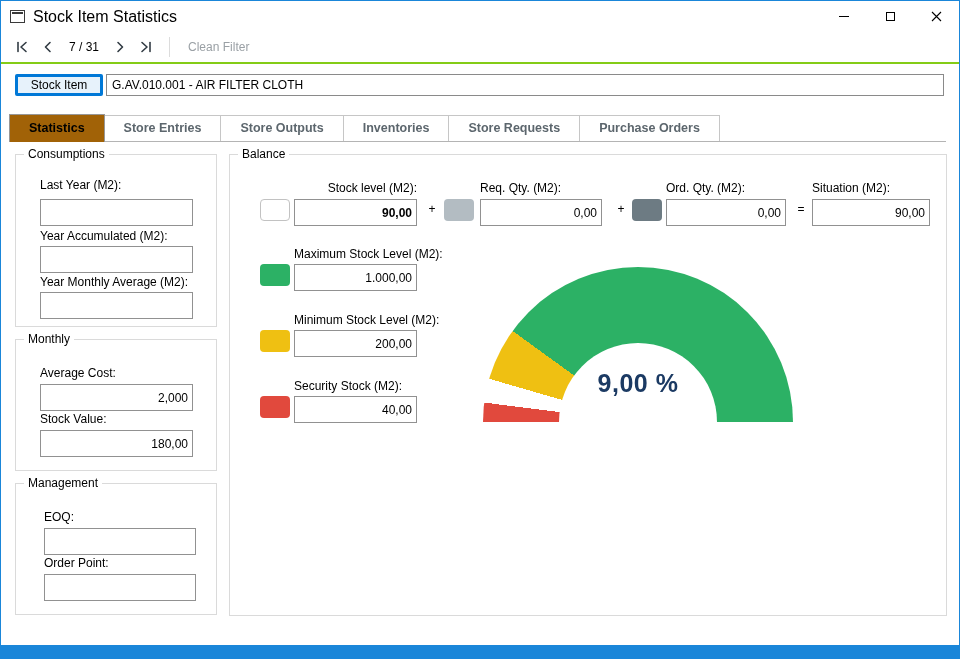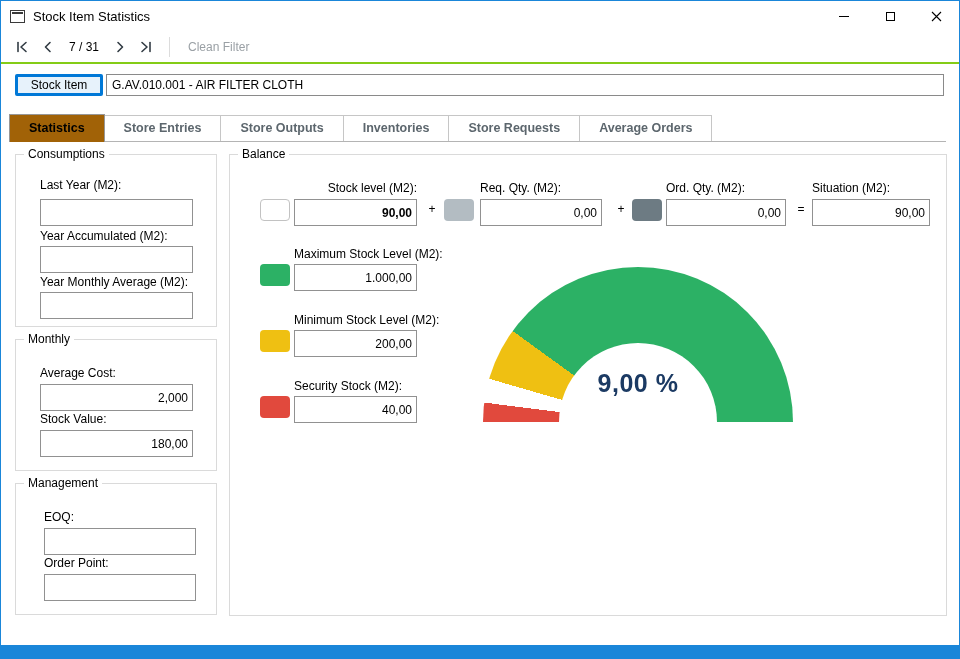--- a/index.html
+++ b/index.html
@@ -10,21 +10,21 @@
     font-size:12px; color:#000; background:#fff;
   }
   .window {
     position:relative; width:960px; height:659px;
     border:1px solid #1a86d9; background:#fff; overflow:hidden;
   }
   
   .titlebar { height:31px; display:flex; align-items:center; padding-left:9px; background:#fff; }
   .app-icon { width:15px; height:13px; border:1px solid #3a3a3a; position:relative; margin-right:8px; flex:0 0 auto; }
   .app-icon::before { content:""; position:absolute; top:1px; left:1px; right:1px; height:2px; background:#3a3a3a; }
-  .titlebar .title { font-size:13px; }
+  .titlebar .title { font-size:16px; }
   .win-buttons { margin-left:auto; display:flex; height:31px; }
   .win-btn { width:46px; height:31px; display:flex; align-items:center; justify-content:center; }
   .min-glyph { width:10px; height:1px; background:#000; }
   .max-glyph { width:9px; height:9px; border:1px solid #000; }
   
   .toolbar { height:32px; display:flex; align-items:center; padding:0 8px; border-bottom:2px solid #84cc16; }
   .nav-btn { width:26px; height:26px; display:flex; align-items:center; justify-content:center; }
   .nav-btn svg { stroke:#323c44; stroke-width:1.6; fill:none; stroke-linecap:round; stroke-linejoin:round; }
   .record-pos { margin:0 8px; }
   .toolbar-sep { width:1px; height:20px; background:#dcdcdc; margin:0 10px; }
@@ -133,21 +133,21 @@
     <button class="stock-btn" style="border-color: rgb(0, 120, 215); background-color: rgb(231, 242, 251);">Stock Item</button>
     <input class="stock-input" type="text" value="G.AV.010.001 - AIR FILTER CLOTH" style="">
   </div>
 
   <div class="tabstrip">
     <div class="tab active">Statistics</div>
     <div class="tab">Store Entries</div>
     <div class="tab">Store Outputs</div>
     <div class="tab">Inventories</div>
     <div class="tab">Store Requests</div>
-    <div class="tab">Average Orders</div>
+    <div class="tab">Purchase Orders</div>
   </div>
 
   <div class="groupbox gb-consumptions">
     <span class="legend">Consumptions</span>
     <span class="fld-label c-l0">Last Year (M2):</span>
     <input class="fld-input c-i0" type="text" value="" style="">
     <span class="fld-label c-l1">Year Accumulated (M2):</span>
     <input class="fld-input c-i1" type="text" value="" style="">
     <span class="fld-label c-l2">Year Monthly Average (M2):</span>
     <input class="fld-input c-i2" type="text" value="" style="">

